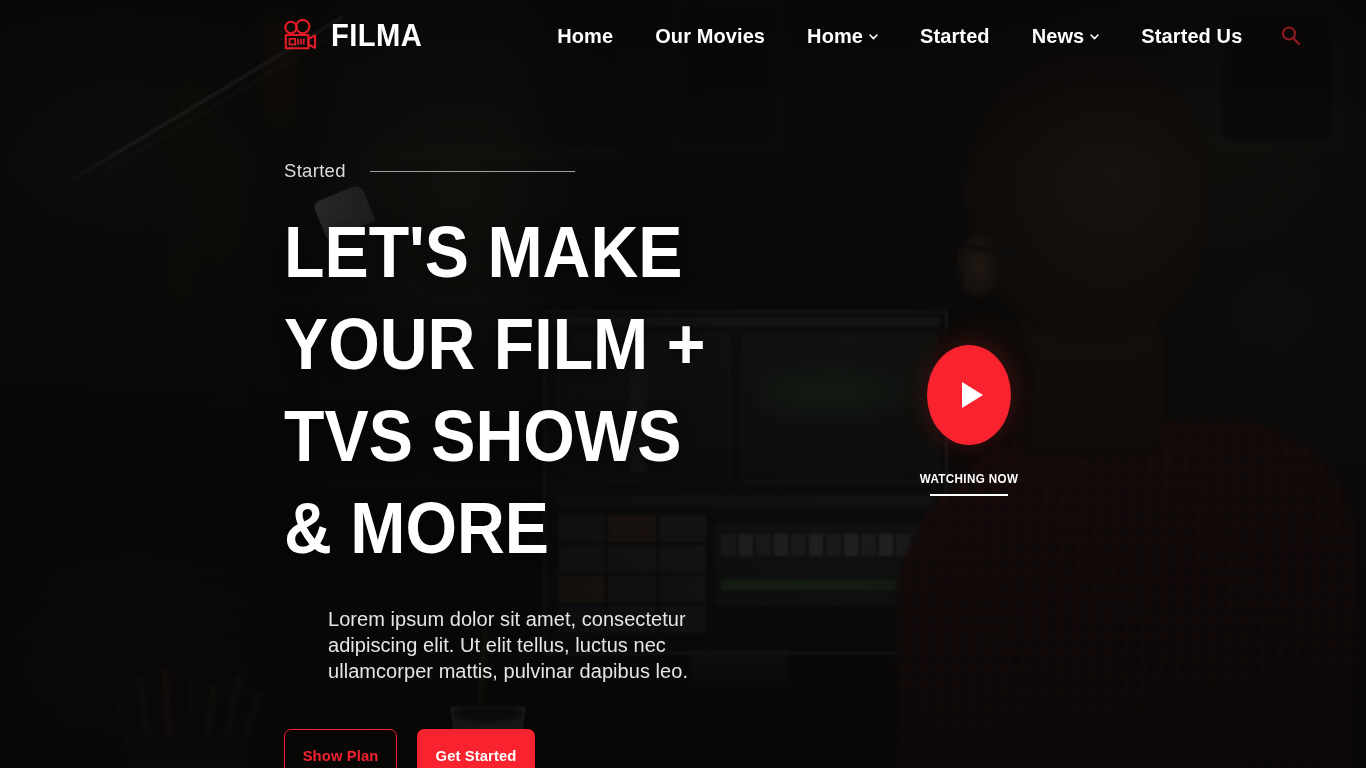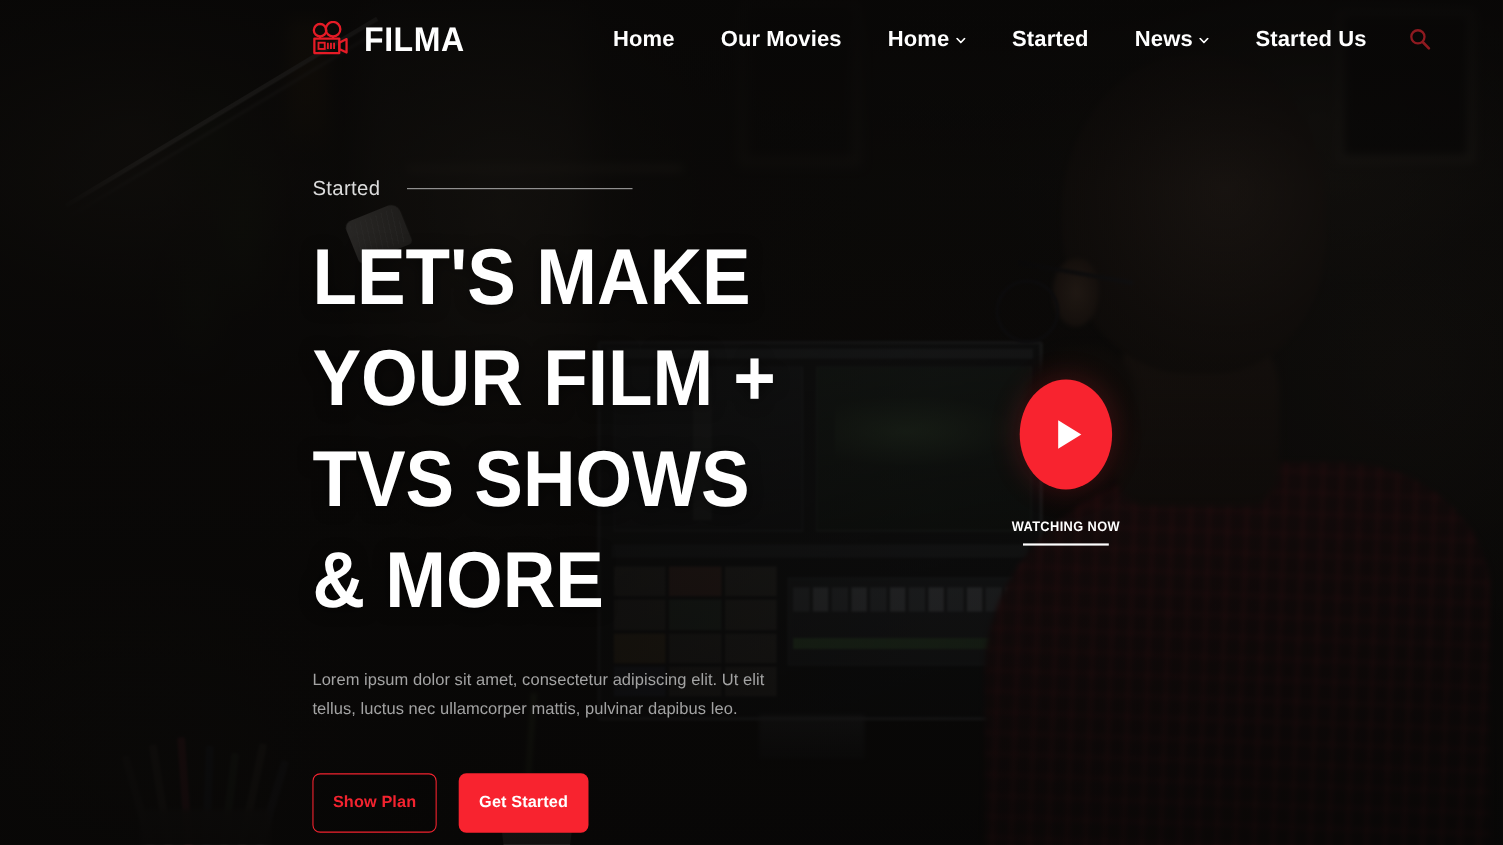--- a/index.html
+++ b/index.html
@@ -407,25 +407,26 @@
     letter-spacing: 0px;
     font-family: "Liberation Sans Narrow", "Liberation Sans", sans-serif;
     transform: scaleX(0.92);
     transform-origin: left top;
     max-width: 470px;
     text-shadow: 0 2px 14px rgba(0,0,0,0.55);
   }
 
   .hero-desc {
     margin-top: 32px;
-    color: #a3a3a3;
-    font-size: 15px;
+    color: #e5e5e5;
+    font-size: 20px;
     line-height: 26px;
     max-width: 425px;
     letter-spacing: 0.05px;
+    margin-left: 44px;
   }
 
   .hero-actions {
     margin-top: 45px;
     display: flex; align-items: center; gap: 20px;
   }
   .btn {
     border: none;
     cursor: pointer;
     font-family: inherit;

